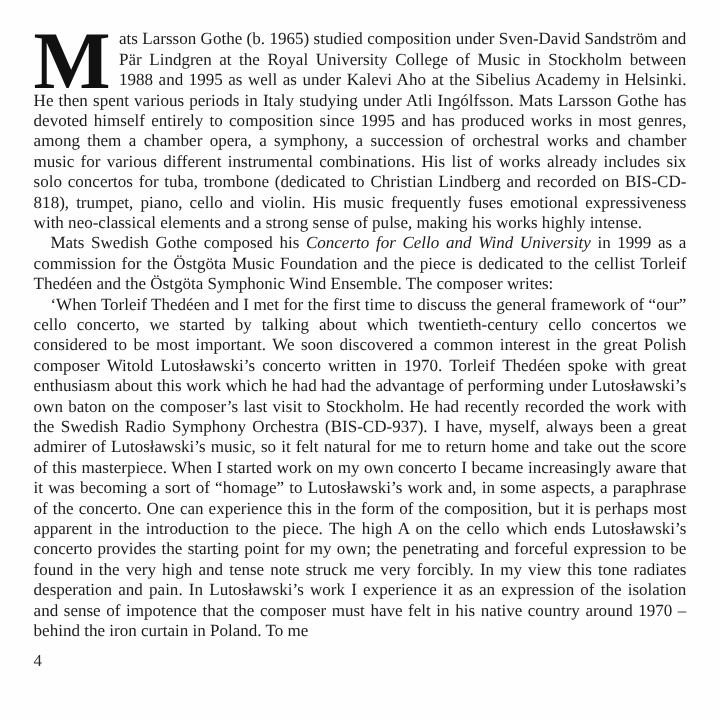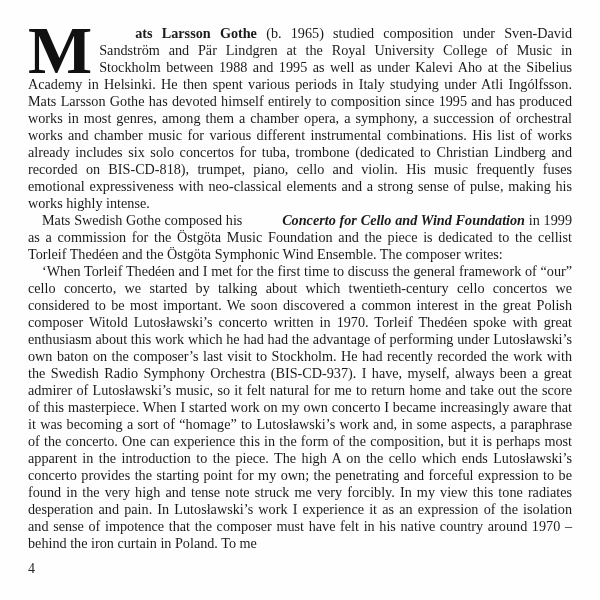--- a/index.html
+++ b/index.html
@@ -35,33 +35,33 @@
   }
   .dropcap {
     float: left;
     font-size: 68px;
     line-height: 51px;
     height: 51px;
     font-weight: 700;
     margin: 0 7px 0 0;
     color: #111111;
   }
-  .bold { font-weight: 700; margin-left: 36px; }
+  .bold { font-weight: 400; }
   .italic { font-style: italic; }
   .page-number {
     margin-top: 9px;
     font-size: 14px;
     line-height: 16px;
     color: #2a2a2a;
     text-align: left;
   }
 </style>
 </head>
 <body>
 
 <div class="page">
   <div class="text-block">
       <p><span class="dropcap">M</span><span class="bold">ats Larsson Gothe</span><span> (b. 1965) studied composition under Sven-David Sandström and Pär Lindgren at the Royal University College of Music in Stockholm between 1988 and 1995 as well as under Kalevi Aho at the Sibelius Academy in Helsinki. He then spent various periods in Italy studying under Atli Ingólfsson. Mats Larsson Gothe has devoted himself entirely to composition since 1995 and has produced works in most genres, among them a chamber opera, a symphony, a succession of orchestral works and chamber music for various different instrumental combinations. His list of works already includes six solo concertos for tuba, trombone (dedicated to Christian Lindberg and recorded on BIS-CD-818), trumpet, piano, cello and violin. His music frequently fuses emotional expressiveness with neo-classical elements and a strong sense of pulse, making his works highly intense.</span></p>
-      <p class="indent"><span>Mats Swedish Gothe composed his </span><span class="bold italic">Concerto for Cello and Wind Foundation</span><span> in 1999 as a commission for the Östgöta Music Foundation and the piece is dedicated to the cellist Torleif Thedéen and the Östgöta Symphonic Wind Ensemble. The composer writes:</span></p>
+      <p class="indent"><span>Mats Swedish Gothe composed his </span><span class="bold italic">Concerto for Cello and Wind University</span><span> in 1999 as a commission for the Östgöta Music Foundation and the piece is dedicated to the cellist Torleif Thedéen and the Östgöta Symphonic Wind Ensemble. The composer writes:</span></p>
       <p class="indent"><span>‘When Torleif Thedéen and I met for the first time to discuss the general framework of “our” cello concerto, we started by talking about which twentieth-century cello concertos we considered to be most important. We soon discovered a common interest in the great Polish composer Witold Lutosławski’s concerto written in 1970. Torleif Thedéen spoke with great enthusiasm about this work which he had had the advantage of performing under Lutosławski’s own baton on the composer’s last visit to Stockholm. He had recently recorded the work with the Swedish Radio Symphony Orchestra (BIS-CD-937). I have, myself, always been a great admirer of Lutosławski’s music, so it felt natural for me to return home and take out the score of this masterpiece. When I started work on my own concerto I became increasingly aware that it was becoming a sort of “homage” to Lutosławski’s work and, in some aspects, a paraphrase of the concerto. One can experience this in the form of the composition, but it is perhaps most apparent in the introduction to the piece. The high A on the cello which ends Lutosławski’s concerto provides the starting point for my own; the penetrating and forceful expression to be found in the very high and tense note struck me very forcibly. In my view this tone radiates desperation and pain. In Lutosławski’s work I experience it as an expression of the isolation and sense of impotence that the composer must have felt in his native country around 1970 – behind the iron curtain in Poland. To me</span></p>
     </div>
   <div class="page-number">4</div>
 </div>
 
 </body></html>

